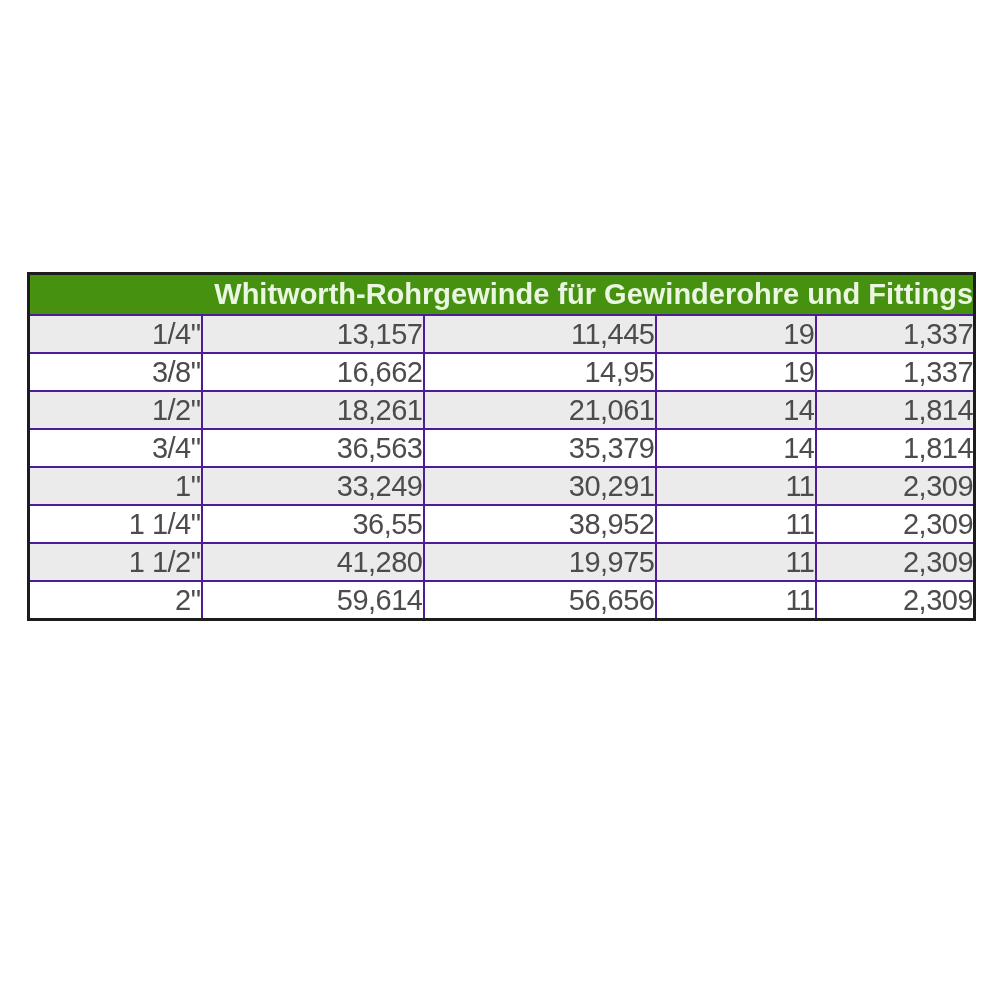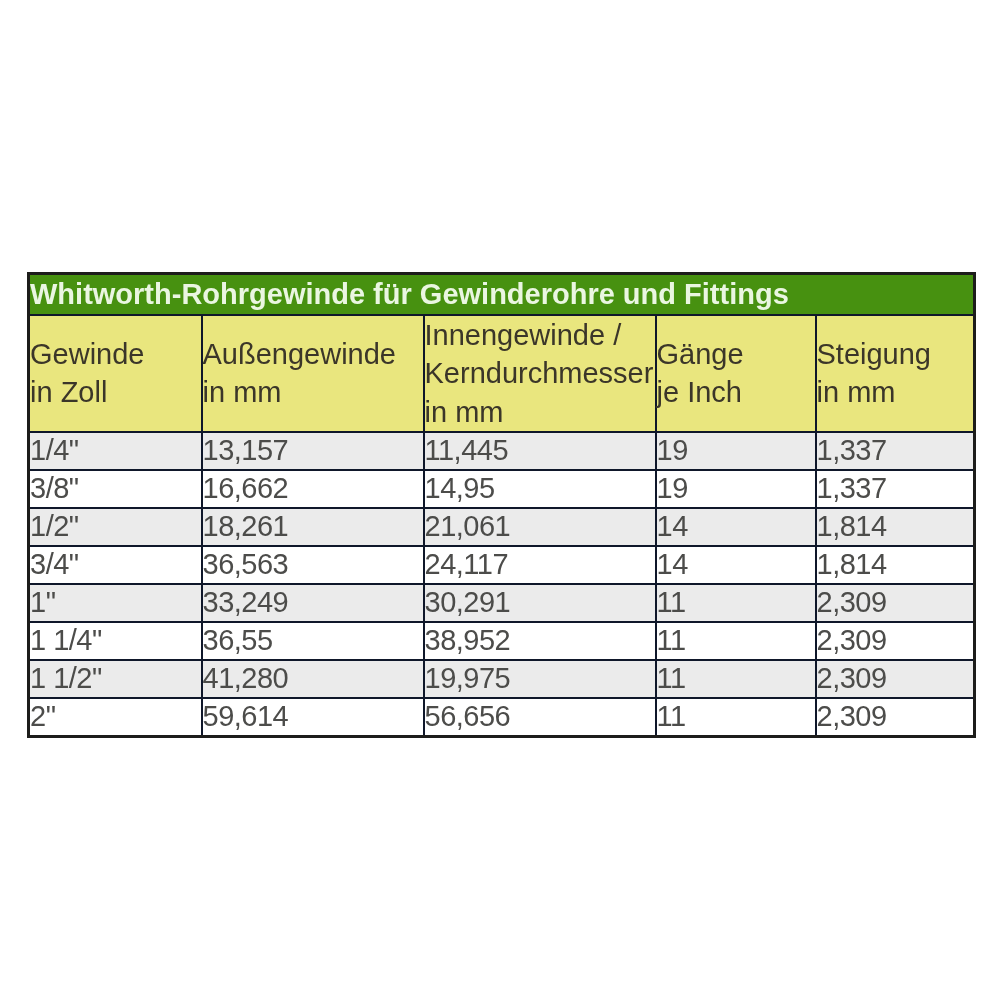--- a/index.html
+++ b/index.html
@@ -21,22 +21,22 @@
     position: absolute;
     left: 27px;
     top: 272px;
     width: 946px;
     border-collapse: collapse;
     table-layout: fixed;
     border: 3px solid #1d1d1b;
   }
   table.spec-table th,
   table.spec-table td {
-    border: 2px solid #0f172a;
-    text-align: left;
+    border: 2px solid #4c1d95;
+    text-align: right;
     vertical-align: middle;
     padding: 0;
   }
   th.table-title {
     background: #479110;
     color: #eaf6e1;
     font-weight: bold;
     font-size: 29px;
     height: 39px;
     letter-spacing: 0px;
@@ -68,33 +68,20 @@
       <col style="width:173px">
       <col style="width:222px">
       <col style="width:232px">
       <col style="width:160px">
       <col style="width:159px">
     </colgroup>
     <thead>
       <tr>
         <th colspan="5" class="table-title">Whitworth-Rohrgewinde für Gewinderohre und Fittings</th>
       </tr>
-      <tr class="col-headers">
-        <th>Gewinde
-in Zoll</th>
-        <th>Außengewinde
-in mm</th>
-        <th>Innengewinde /
-Kerndurchmesser
-in mm</th>
-        <th>Gänge
-je Inch</th>
-        <th>Steigung
-in mm</th>
-      </tr>
     </thead>
     <tbody>
       <tr>
         <td>1/4"</td>
         <td>13,157</td>
         <td>11,445</td>
         <td>19</td>
         <td>1,337</td>
       </tr>
       <tr>
@@ -107,21 +94,21 @@
       <tr>
         <td>1/2"</td>
         <td>18,261</td>
         <td>21,061</td>
         <td>14</td>
         <td>1,814</td>
       </tr>
       <tr>
         <td>3/4"</td>
         <td>36,563</td>
-        <td>24,117</td>
+        <td>35,379</td>
         <td>14</td>
         <td>1,814</td>
       </tr>
       <tr>
         <td>1"</td>
         <td>33,249</td>
         <td>30,291</td>
         <td>11</td>
         <td>2,309</td>
       </tr>

